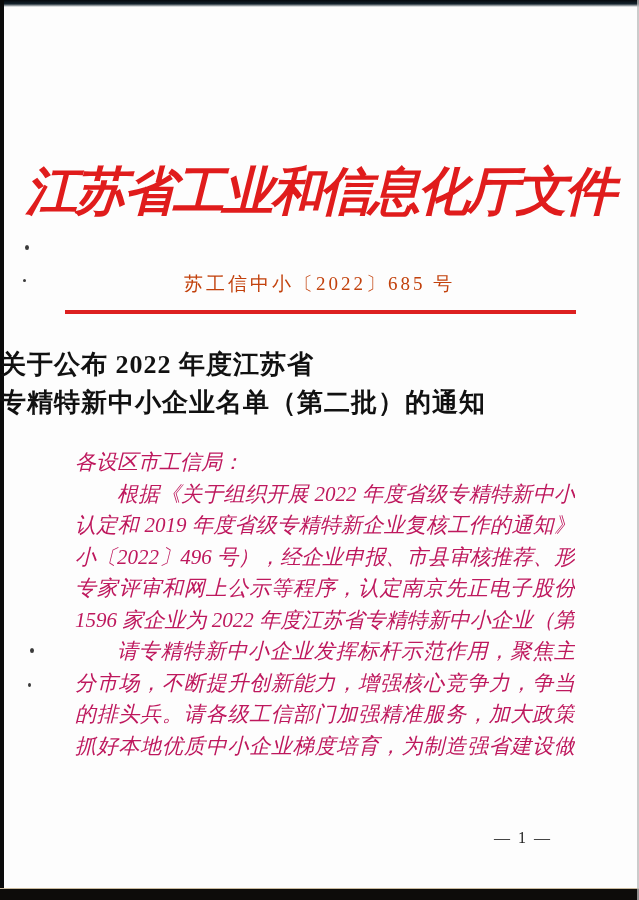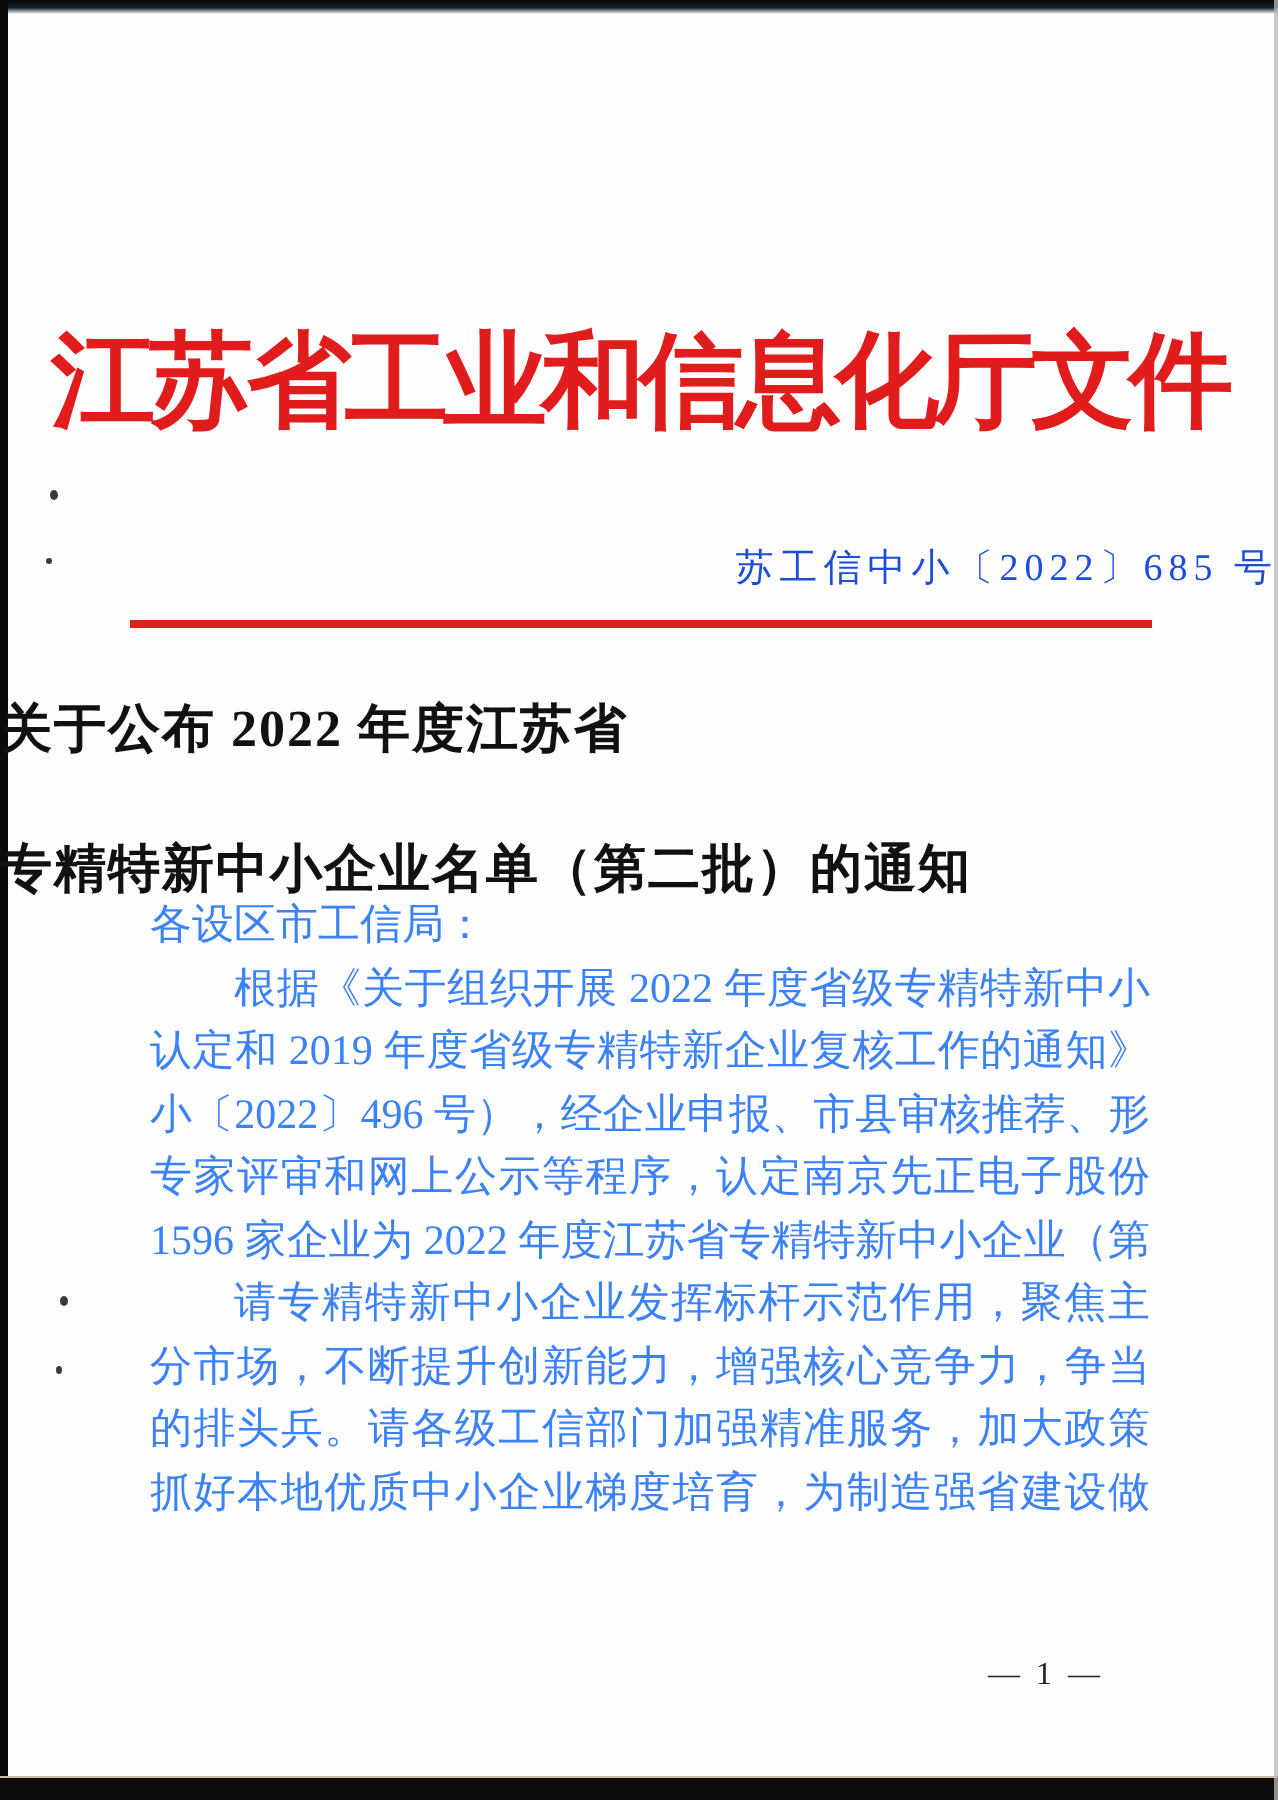--- a/index.html
+++ b/index.html
@@ -25,38 +25,39 @@
   .speck.s4{left:28px;top:683px;width:3px;height:4px;}
   
   .letterhead{
     position:absolute;top:158px;left:0;width:639px;
     text-align:center;
     font-size:52px;font-weight:bold;
     letter-spacing:-3px;
     color:#e01c1c;
     line-height:1.3;
     white-space:nowrap;
+    font-style:italic;
   }
   .doc-number{
     position:absolute;top:271px;left:0;width:639px;
-    text-align:right;
-    font-size:19px;letter-spacing:3px;color:#1d4ed8;
+    text-align:center;
+    font-size:19px;letter-spacing:3px;color:#c2410c;
   }
   .red-rule{
     position:absolute;top:310px;left:65px;
     width:511px;height:4px;background:#dd2020;
   }
   .notice-title{position:absolute;left:0;width:639px;
     font-weight:bold;font-size:26px;letter-spacing:1px;color:#111;white-space:nowrap;}
   .notice-title.l1{top:347px;}
-  .notice-title.l2{top:385px;margin-top:32px;}
+  .notice-title.l2{top:385px;}
   
   .body{
     position:absolute;top:447px;left:75px;width:500px;
-    font-size:21px;line-height:31.5px;color:#3b82f6;
+    font-size:21px;line-height:31.5px;color:#be185d;font-style:italic;
   }
   .line{height:31.5px;overflow:hidden;white-space:nowrap;}
   .line.just{white-space:normal;text-align:justify;text-align-last:justify;text-justify:inter-character;}
   .line.indent{text-indent:42px;}
   .page-number{
     position:absolute;top:829px;left:0;width:639px;
     text-align:center;padding-left:407px;box-sizing:border-box;
     font-size:16px;letter-spacing:2px;color:#222;white-space:nowrap;
   }
 </style>

